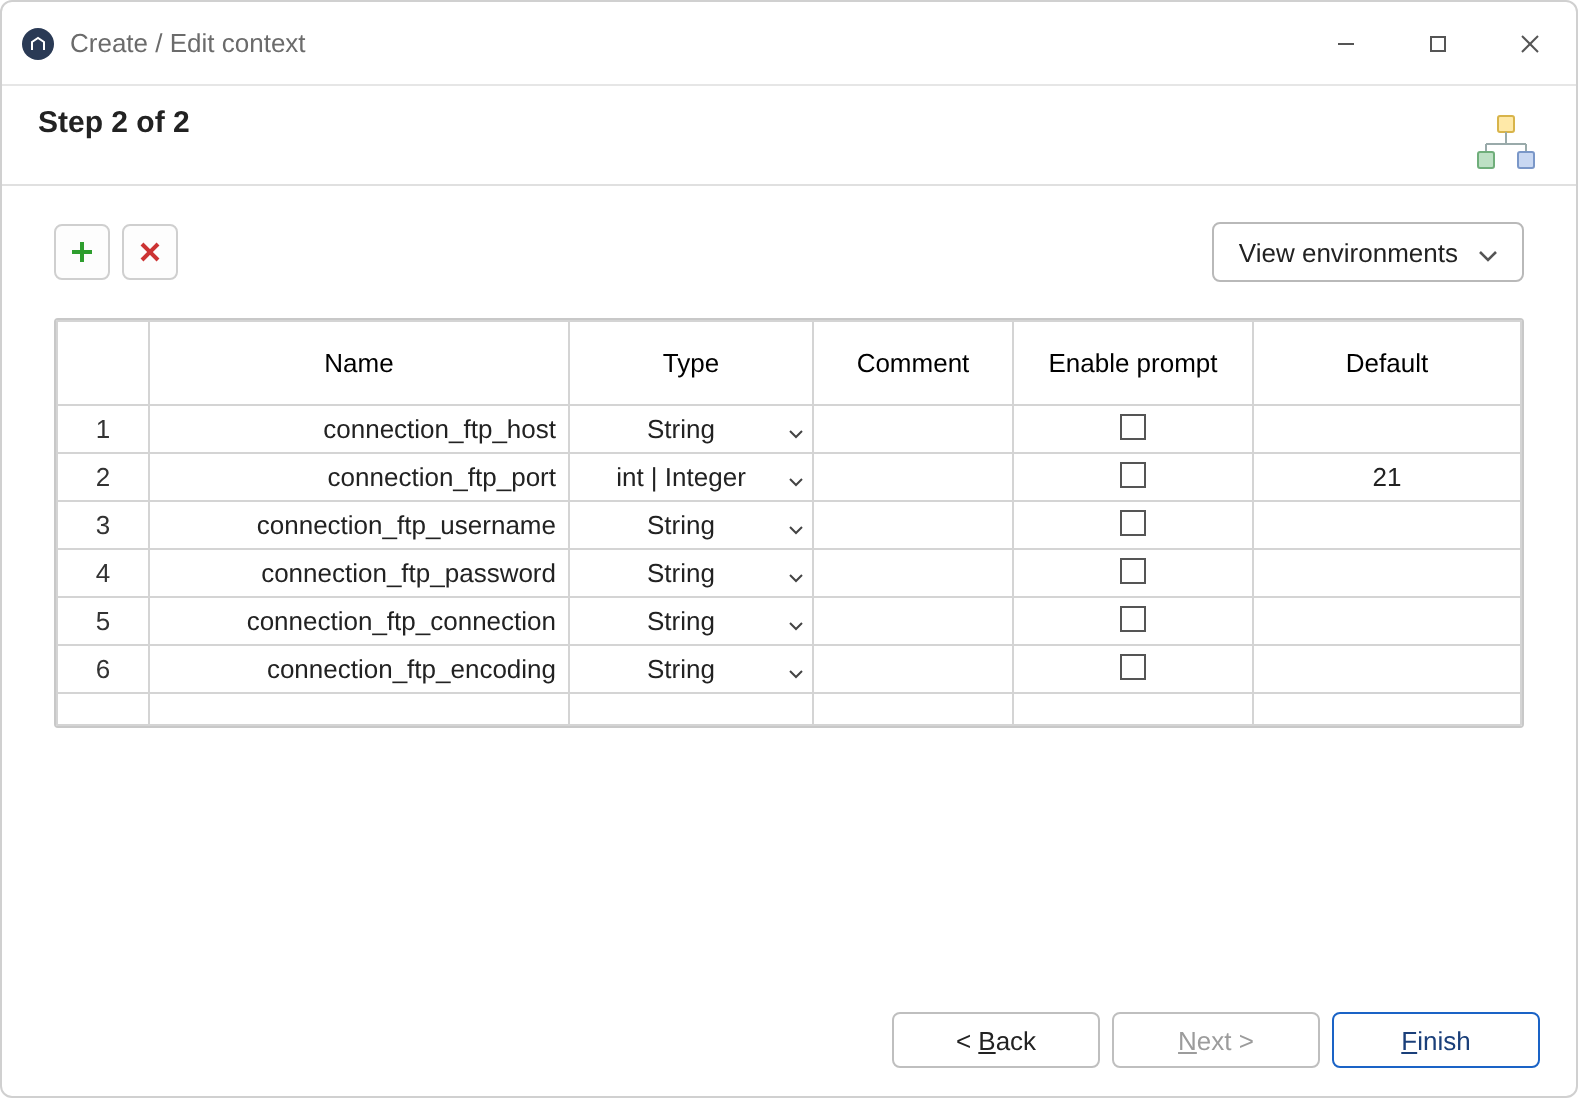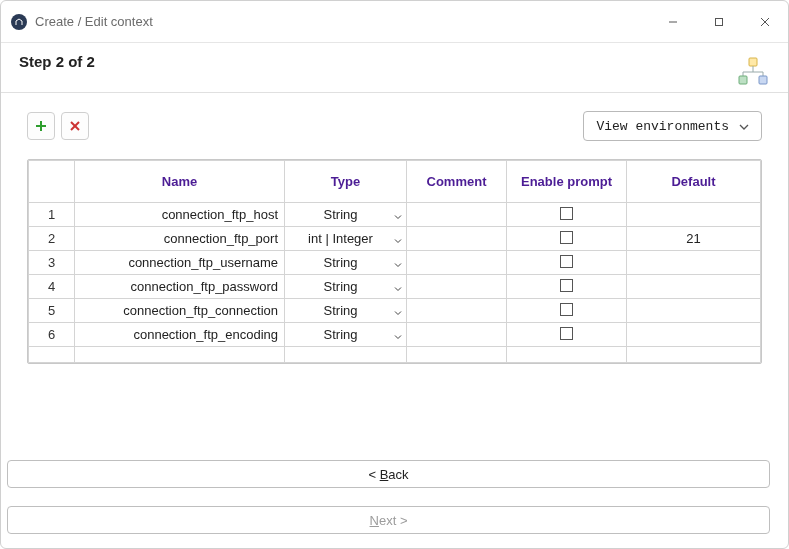--- a/index.html
+++ b/index.html
@@ -76,21 +76,20 @@
     flex: 1;
     padding: 18px 26px 10px 26px;
     display: flex;
     flex-direction: column;
     overflow: hidden;
   }
   .toolbar-row {
     display: flex;
     align-items: center;
     margin-bottom: 18px;
-    font-family: Liberation Mono, monospace;
   }
   .iconbtn {
     width: 28px; height: 28px;
     border: 1px solid #cfcfcf;
     border-radius: 4px;
     background: #fdfdfd;
     display: flex; align-items: center; justify-content: center;
     margin-right: 6px;
     cursor: pointer;
   }
@@ -123,22 +122,22 @@
   th, td {
     border: 1px solid #d4d4d4;
     font-size: 13px;
     height: 24px;
     vertical-align: middle;
     padding: 0 6px;
     background: #fff;
   }
   thead th {
     height: 42px;
-    font-weight: 700;
-    color: #4c1d95;
+    font-weight: 400;
+    color: #000000;
     background: #fff;
     text-align: center;
   }
   col.rownum { width: 46px; }
   col.name   { width: 210px; }
   col.type   { width: 122px; }
   col.comment{ width: 100px; }
   col.enable { width: 120px; }
   col.default{ }
 
@@ -156,23 +155,22 @@
     width: 13px; height: 13px;
     border: 1px solid #555;
     background: #fff;
   }
   tr.filler td { height: 16px; }
 
   
   .footer {
     display: flex;
     justify-content: flex-end;
-    gap: 18px;
+    gap: 6px;
     padding: 10px 18px 14px 6px;
-    flex-direction: column;
   }
   .footer button {
     min-width: 104px;
     height: 28px;
     border: 1px solid #bfbfbf;
     border-radius: 4px;
     background: #fff;
     font-size: 13px;
     color: #222;
     cursor: pointer;
@@ -347,13 +345,14 @@
             <td></td>
           </tr>
         </tbody>
     </table>
   </div>
 </div>
 
 <div class="footer">
   <button><span>&lt; </span><span class="mnemonic">B</span><span>ack</span></button>
   <button disabled=""><span class="mnemonic">N</span><span>ext &gt;</span></button>
+  <button class="primary"><span class="mnemonic">F</span><span>inish</span></button>
 </div>
 
 </body></html>

